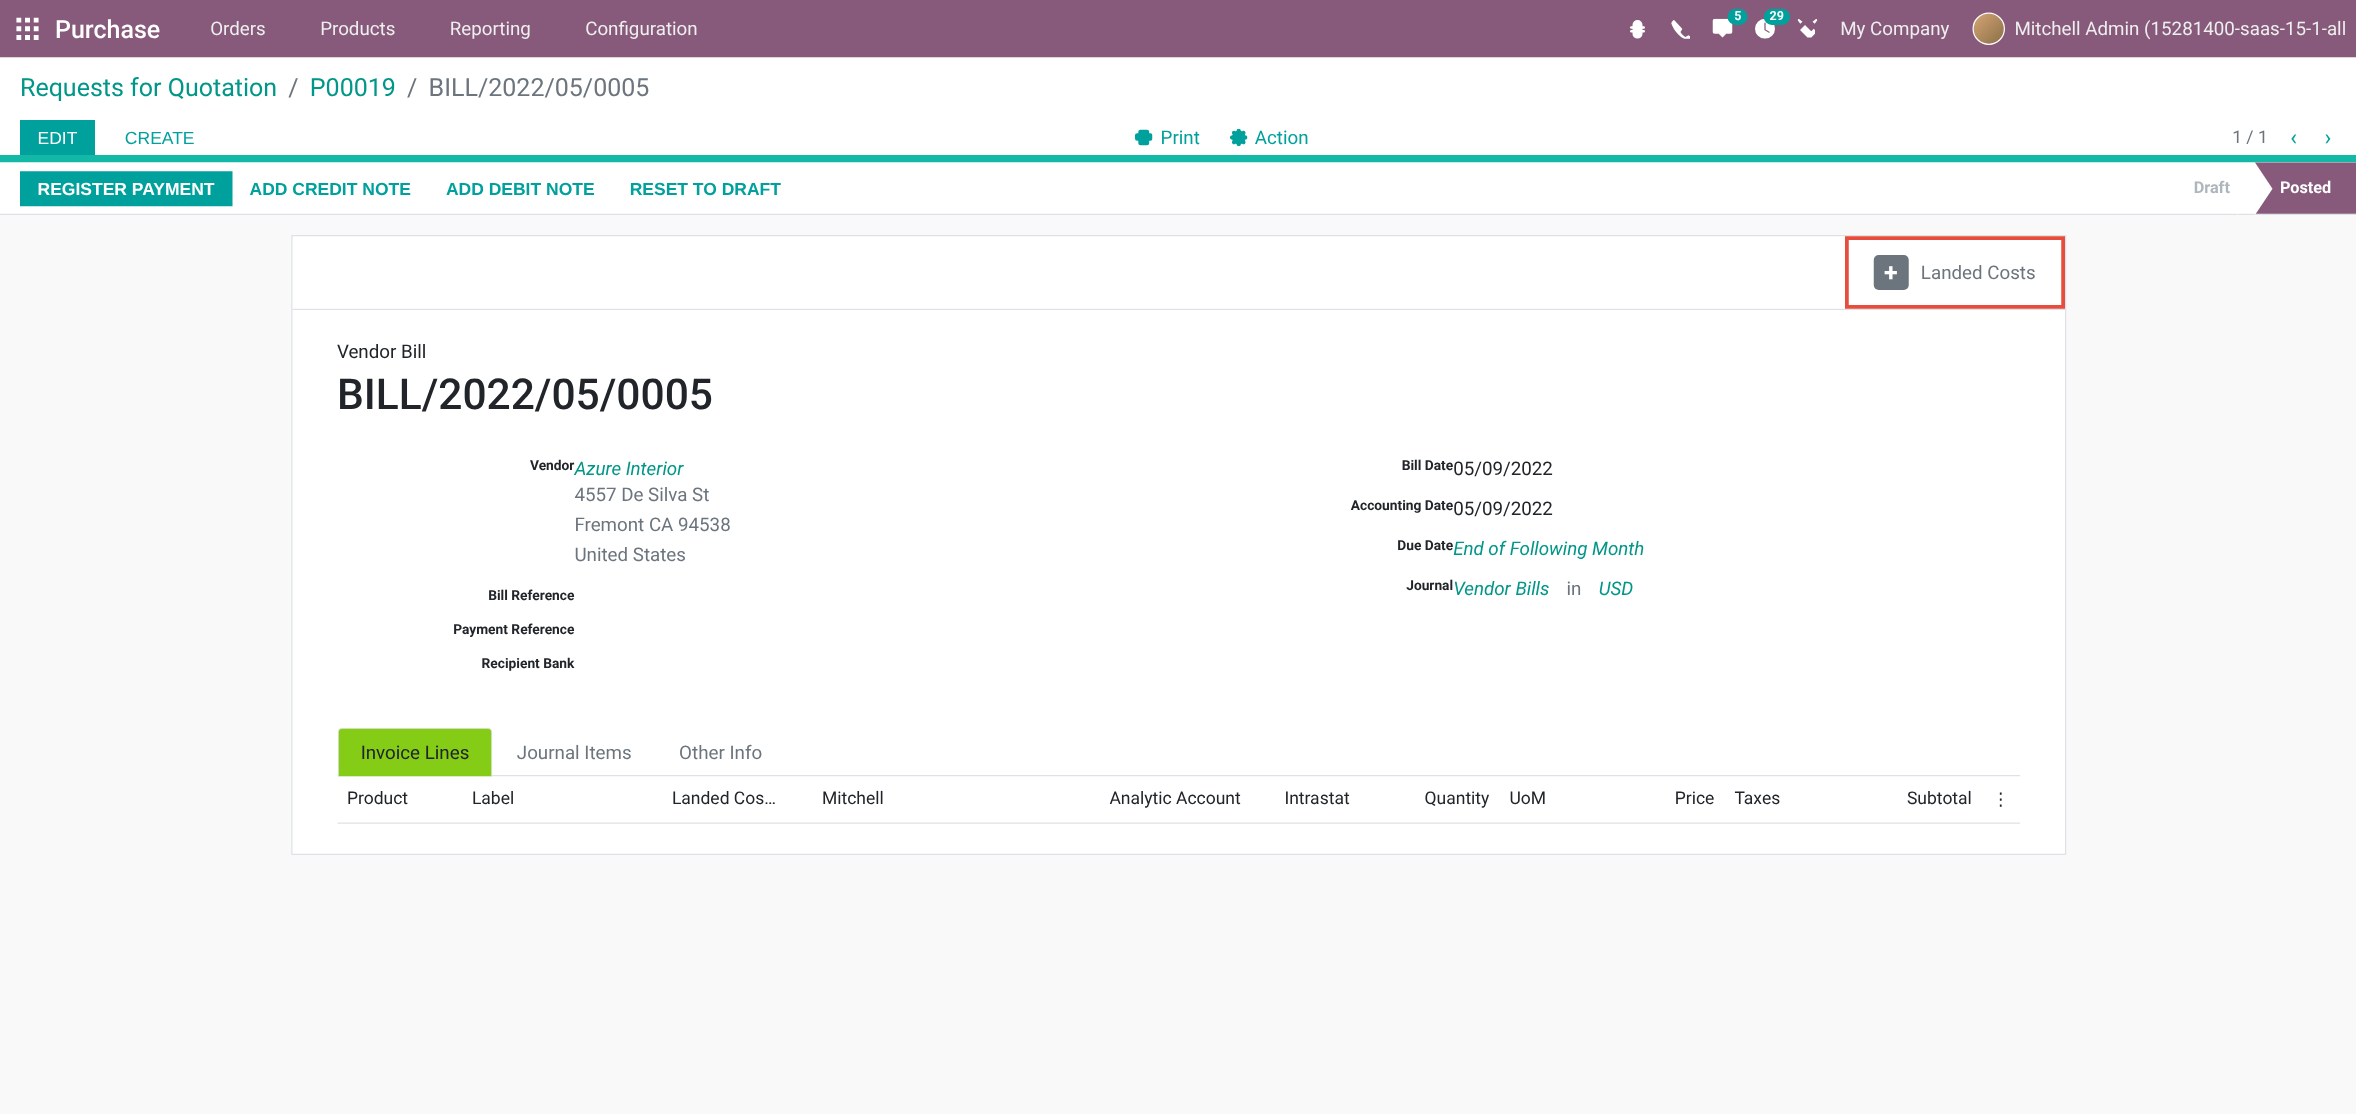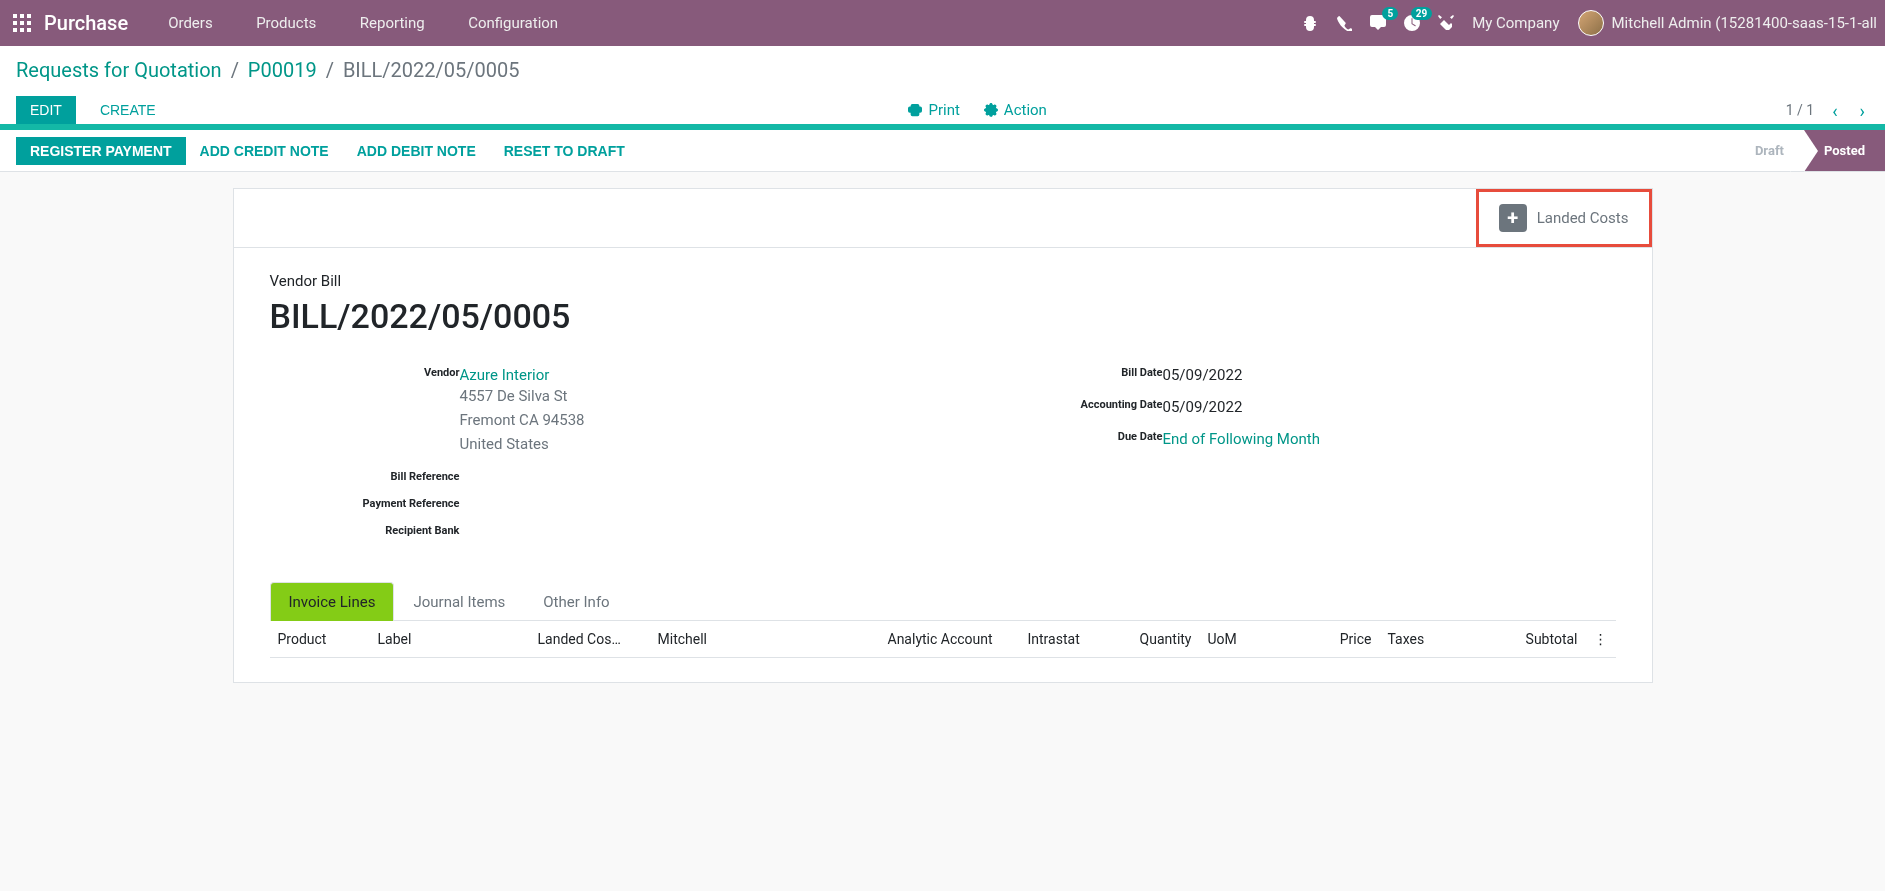--- a/index.html
+++ b/index.html
@@ -55,21 +55,21 @@
 
 .sheet-body { padding: 24px 36px;}
 .title-label { font-size:15px; color:#212529; margin-bottom:6px;}
 .title { font-size:34px; font-weight:500; margin-bottom:30px;}
 
 .form-cols { display:flex; gap:60px;}
 .form-col { flex:1;}
 .form-row { display:flex; margin-bottom:14px; align-items:flex-start;}
 .form-row label { width:190px; font-weight:bold; font-size:11px; color:#212529;text-align:right;}
 .form-row .value { flex:1; font-size:15px;}
-.form-row .value a { color:#009688; text-decoration:none;}
+.form-row .value a { color:#009688; text-decoration:none;font-style:italic;}
 .form-row .value .journal-in { color:#6c757d; margin:0 10px;}
 .addr-line { color:#6c757d; font-size:15px; line-height:1.6;}
 
 
 .tabs { display:flex; border-bottom:1px solid #dee2e6; margin-top:30px;}
 .tab { padding:10px 18px; cursor:pointer; color:#6c757d; font-size:15px; border:1px solid transparent; border-bottom:none; position:relative; top:1px;}
 .tab.active { color:#212529; border-color:#dee2e6; background:#84cc16; border-radius:4px 4px 0 0;}
 
 
 .table-header { display:flex; padding:10px 0; font-size:14px; color:#212529; border-bottom:1px solid #dee2e6;}
@@ -237,20 +237,28 @@
           <div class="value">05/09/2022</div>
         </div>
         <div class="form-row">
           <label>Accounting Date</label>
           <div class="value">05/09/2022</div>
         </div>
         <div class="form-row">
           <label>Due Date</label>
           <div class="value"><a href="#">End of Following Month</a></div>
         </div>
+        <div class="form-row">
+          <label>Journal</label>
+          <div class="value">
+            <a href="#">Vendor Bills</a>
+            <span class="journal-in">in</span>
+            <a href="#">USD</a>
+          </div>
+        </div>
       </div>
     </div>
 
     <div class="tabs">
       <div class="tab active">Invoice Lines</div>
       <div class="tab">Journal Items</div>
       <div class="tab">Other Info</div>
     </div>
 
     <div class="table-header">

